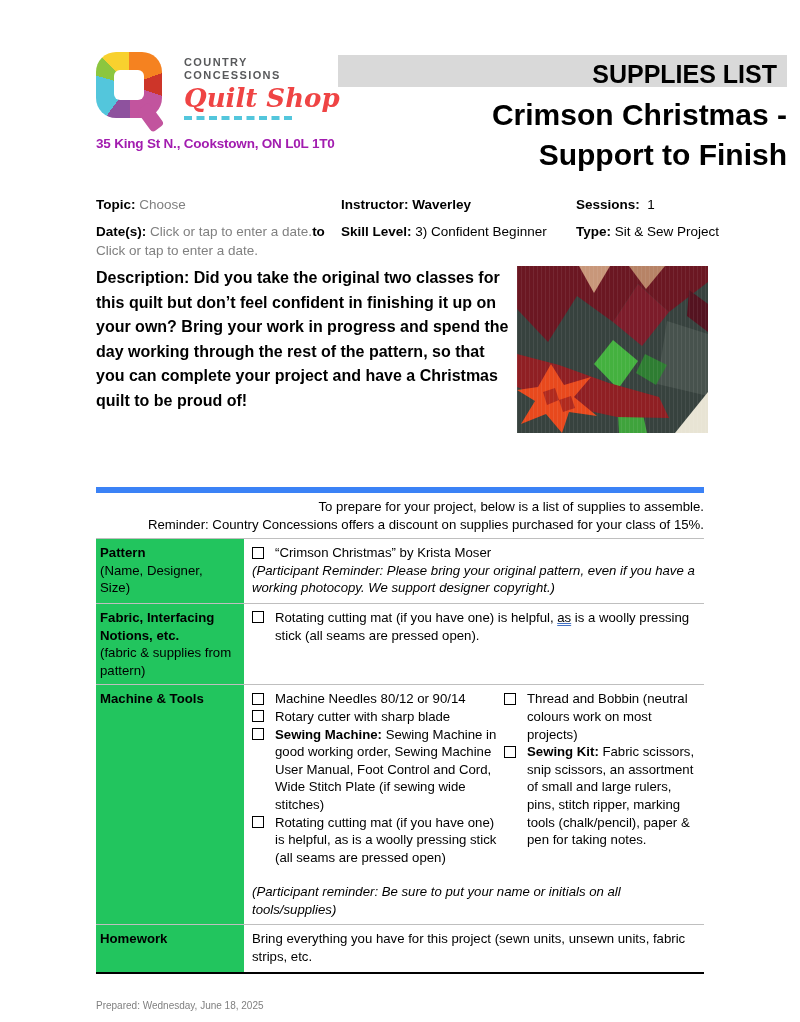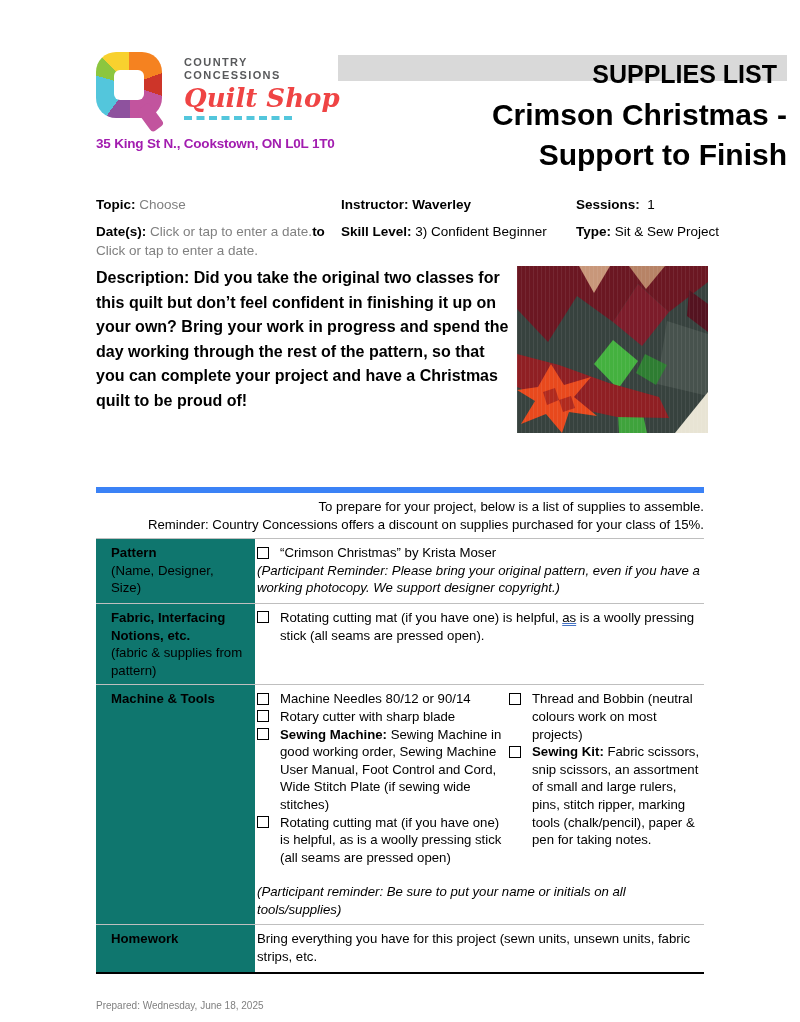--- a/index.html
+++ b/index.html
@@ -24,21 +24,21 @@
     background:#C2549E; border-radius:4px; transform:rotate(-36deg); }
   .logo-text { margin-left:8px; padding-top:4px; }
   .logo-name { font-size:11px; font-weight:bold; letter-spacing:1.4px; color:#58595B; line-height:13px; }
   .logo-script { font-family:"DejaVu Serif", serif; font-style:italic; font-weight:bold;
     font-size:26px; color:#ef4444; line-height:30px; margin-top:1px; white-space:nowrap; }
   .logo-dash { width:108px; border-top:4px dashed #53C6DC; margin-top:3px; }
   .logo-address { margin-top:6px; font-size:13.5px; font-weight:bold; color:#a21caf;
     letter-spacing:-0.2px; white-space:nowrap; }
 
   
-  .banner { position:absolute; left:338px; top:55px; width:449px; height:26px;
+  .banner { position:absolute; left:338px; top:55px; width:449px; height:32px;
     background:#D9D9D9; text-align:right; }
   .banner span { display:block; font-size:25px; font-weight:bold; line-height:38px; padding-right:10px; }
   .doc-title { position:absolute; left:288px; top:95px; width:499px; text-align:right;
     font-size:30px; font-weight:bold; line-height:40px; }
 
   
   .info { position:absolute; left:96px; top:195px; width:640px; font-size:13.5px; line-height:19px; }
   .info .cell { position:absolute; }
   .info b { font-weight:bold; }
   .ph { color:#808080; }
@@ -51,21 +51,21 @@
   .quilt svg { display:block; }
   .quilt .stripes { position:absolute; inset:0;
     background:repeating-linear-gradient(90deg, rgba(255,255,255,0.07) 0 1px, transparent 1px 4px); }
 
   
   .tbl { position:absolute; left:96px; top:487px; width:608px; font-size:13.2px; line-height:17.6px; }
   .tbl-intro { border-top:6px solid #3b82f6; text-align:right; font-weight:normal;
     padding:5px 0 5px 0; }
   .tbl-row { display:flex; border-top:1px solid #BFBFBF; }
   .tbl-row.last { border-bottom:2px solid #000; }
-  .tbl-label { width:136px; background:#0f766e; padding:5px 8px 5px 15px; margin-right:2px; flex:none; }
+  .tbl-label { width:136px; background:#22c55e; padding:5px 8px 5px 4px; margin-right:8px; flex:none; }
   .tbl-label .b { font-weight:bold; }
   .tbl-content { flex:1; padding:5px 2px 6px 0; }
   .chk-item { display:flex; align-items:flex-start; }
   .cb { width:10px; height:10px; border:1.5px solid #000; flex:none; margin:2.5px 11px 0 0; }
   .chk-text { flex:1; }
   .hl { background:#FFFF00; color:#C00000; }
   .marked { text-decoration:underline double #4472C4; text-decoration-thickness:1px; }
   .it { font-style:italic; }
   .two-col { display:flex; }
   .col1 { width:252px; flex:none; }

